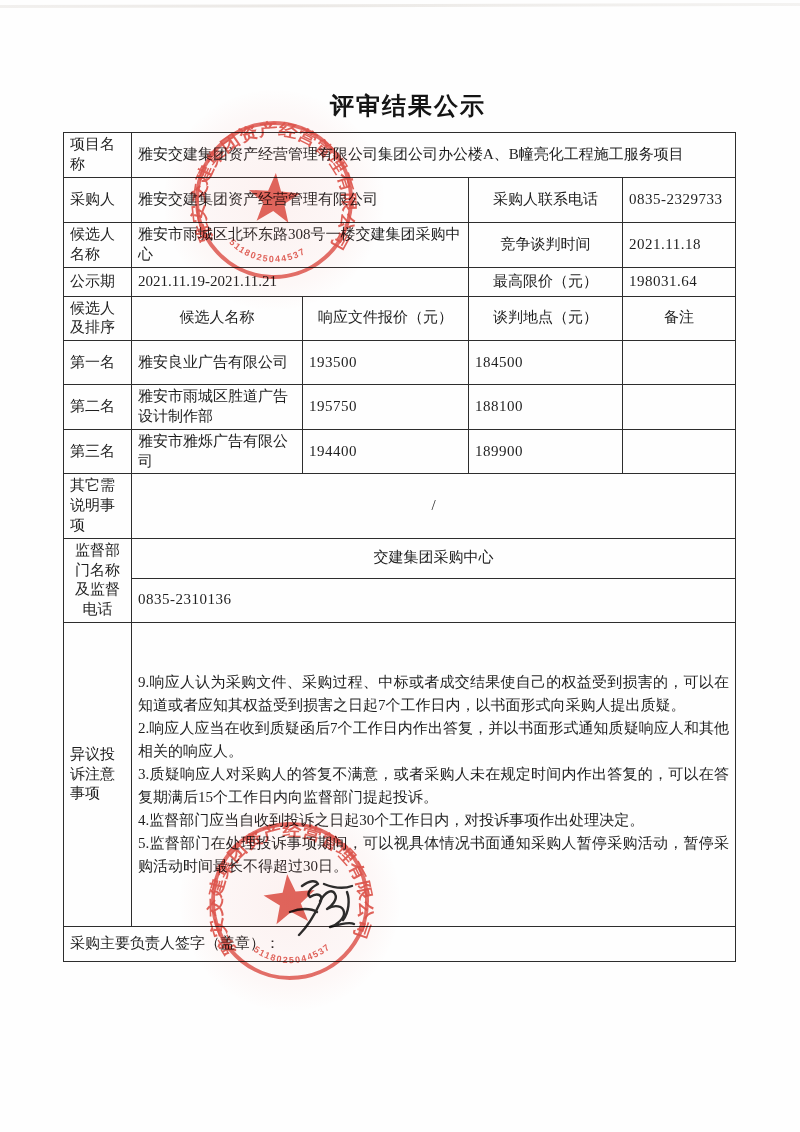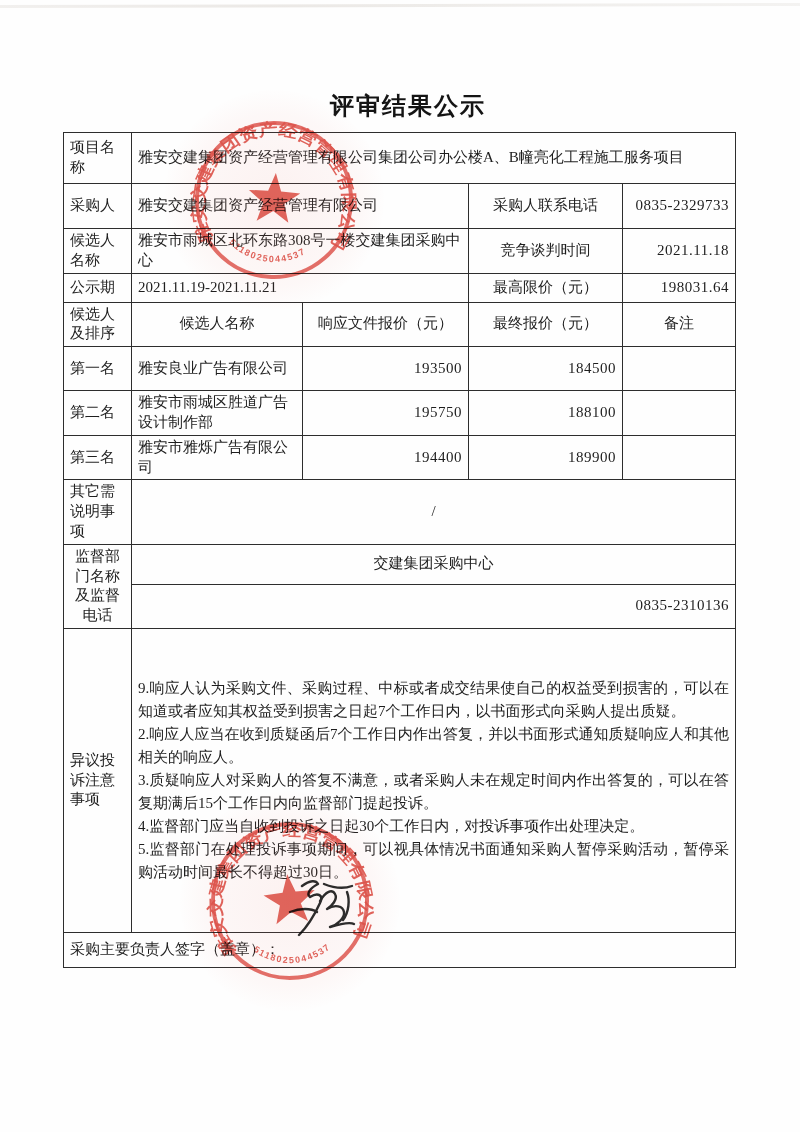--- a/index.html
+++ b/index.html
@@ -30,22 +30,22 @@
   }
   table.doc td {
     border: 1.6px solid #2d2d2d;
     padding: 2px 6px;
     vertical-align: middle;
     line-height: 1.32;
     color: #1e1e1e;
   }
   td.lab { padding: 2px 3px 2px 5px; text-align: left; }
   td.cen { text-align: center; }
-  td.num { text-align: right; letter-spacing: .5px; }
-  tr.r1  { height: 51px; }
+  td.num { text-align: left; letter-spacing: .5px; }
+  tr.r1  { height: 45px; }
   tr.r2  { height: 45px; }
   tr.r3  { height: 44px; }
   tr.r4  { height: 29px; margin-top: 23px; }
   tr.r5  { height: 37px; }
   tr.r6  { height: 44px; margin-left: 45px; }
   tr.r7  { height: 38px; }
   tr.r8  { height: 41px; }
   tr.r9  { height: 45px; }
   tr.r10 { height: 37px; margin-top: 16px; }
   tr.r11 { height: 41px; }
@@ -96,21 +96,21 @@
   <tr class="r4">
     <td class="lab">公示期</td>
     <td colspan="2">2021.11.19-2021.11.21</td>
     <td class="cen">最高限价（元）</td>
     <td class="num">198031.64</td>
   </tr>
   <tr class="r5">
     <td class="lab">候选人及排序</td>
     <td class="cen">候选人名称</td>
     <td class="cen">响应文件报价（元）</td>
-    <td class="cen">最终报价（元）</td>
+    <td class="cen">谈判地点（元）</td>
     <td class="cen">备注</td>
   </tr>
   <tr class="r6">
     <td class="lab">第一名</td>
     <td>雅安良业广告有限公司</td>
     <td class="num">193500</td>
     <td class="num">184500</td>
     <td class="cen"></td>
   </tr>
   <tr class="r7">

